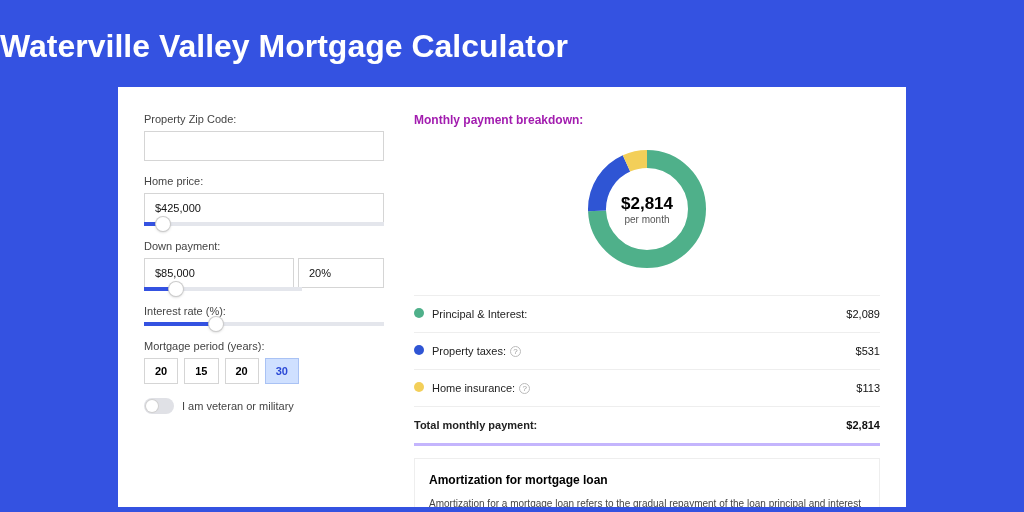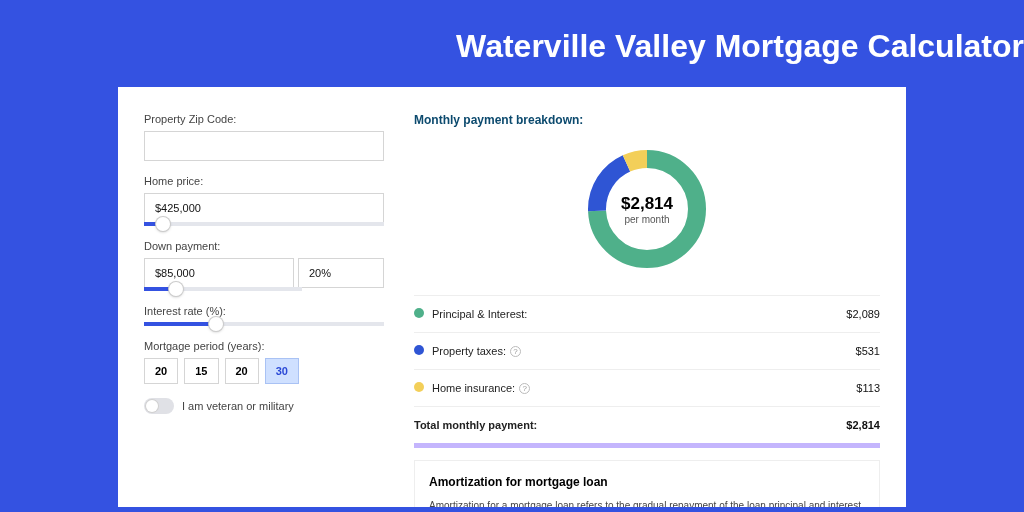--- a/index.html
+++ b/index.html
@@ -1,36 +1,36 @@
 <!DOCTYPE html>
 <html><head>
 <meta charset="utf-8">
 <style>
 *{box-sizing:border-box;margin:0;padding:0;font-family:Arial,Helvetica,sans-serif}
 body{width:1024px;height:512px;background:#3452e1;overflow:hidden}
-.page-title{text-align:right;color:#fff;font-size:32px;font-weight:700;padding:28px 0 22px}
+.page-title{text-align:left;color:#fff;font-size:32px;font-weight:700;padding:28px 0 22px}
 .panel{background:#fff;width:788px;margin:0 auto;padding:26px 26px 0;display:flex;gap:30px;height:420px;overflow:hidden}
 .left{flex:0 0 240px}
 .right{flex:1;display:flex;flex-direction:column}
 .label{font-size:11px;color:#444;margin-bottom:6px}
 .field{width:100%;height:30px;border:1px solid #d5d5d5;font-size:11px;padding:0 10px;color:#121212}
 .row{margin-bottom:14px}
 .track{position:relative;height:4px;background:#e4e6ec;margin-top:-1px}
 .fill{position:absolute;left:0;top:0;height:4px;background:#3452e1}
 .thumb{position:absolute;top:-5px;width:14px;height:14px;border-radius:50%;background:#fff;box-shadow:0 0 0 1px #ccc,0 1px 3px rgba(0,0,0,.25);transform:translateX(-50%)}
 .dual{display:flex;gap:4px}
 .dual .a{flex:2}
 .dual .b{flex:1}
 .period-btns{display:flex;gap:6px}
 .pbtn{border:1px solid #d5d5d5;font-size:11px;font-weight:700;padding:6px 10px;background:#fff;cursor:pointer}
 .pbtn.active{background:#cfe0ff;border-color:#a9c2f4;color:#2b49d6}
 .toggle-row{display:flex;align-items:center;gap:8px;margin-top:14px}
 .toggle{width:30px;height:16px;border-radius:10px;background:#e0e1e6;position:relative}
 .toggle::after{content:"";position:absolute;left:2px;top:2px;width:12px;height:12px;border-radius:50%;background:#fff;box-shadow:0 0 0 1px #d0d0d0}
-.section-title{font-size:12px;font-weight:700;color:#0c4a6e;margin-bottom:12px}
+.section-title{font-size:12px;font-weight:700;color:#a21caf;margin-bottom:12px}
 .donut-wrap{display:flex;justify-content:center;margin:6px 0 22px}
 .donut{position:relative;width:128px;height:128px}
 .donut-center{position:absolute;inset:0;display:flex;flex-direction:column;align-items:center;justify-content:center}
 .donut-center .big{font-size:17px;font-weight:700}
 .donut-center .small{font-size:10px;color:#555}
 .legend-row{display:flex;align-items:flex-start;font-size:11px;padding:12px 0;border-top:1px solid #eee}
 .legend-row:first-of-type{border-top:1px solid #eee}
 .dot{width:10px;height:10px;border-radius:50%;margin-right:8px;flex:0 0 10px}
 .legend-label{color:#222;flex:1;display:flex;align-items:center;gap:4px}
 .legend-val{color:#111}
@@ -130,21 +130,21 @@
           <span class="legend-label">Property taxes:<span class="info">?</span></span>
           <span class="legend-val">$531</span>
         </div>
         <div class="legend-row">
           <span class="dot" style="background: rgb(243, 207, 89);"></span>
           <span class="legend-label">Home insurance:<span class="info">?</span></span>
           <span class="legend-val">$113</span>
         </div>
       </div>
 
-    <div class="legend-row legend-total" style="border-top:1px solid #eee;border-bottom:5px solid #c4b5fd">
+    <div class="legend-row legend-total" style="border-top:1px solid #eee;border-bottom:3px solid #c4b5fd">
       <span class="legend-label">Total monthly payment:</span>
       <span class="legend-val">$2,814</span>
     </div>
 
     <div class="card">
       <h3>Amortization for mortgage loan</h3>
       <p>Amortization for a mortgage loan refers to the gradual repayment of the loan principal and interest over a specified</p>
     </div>
   </div>
 </div>

